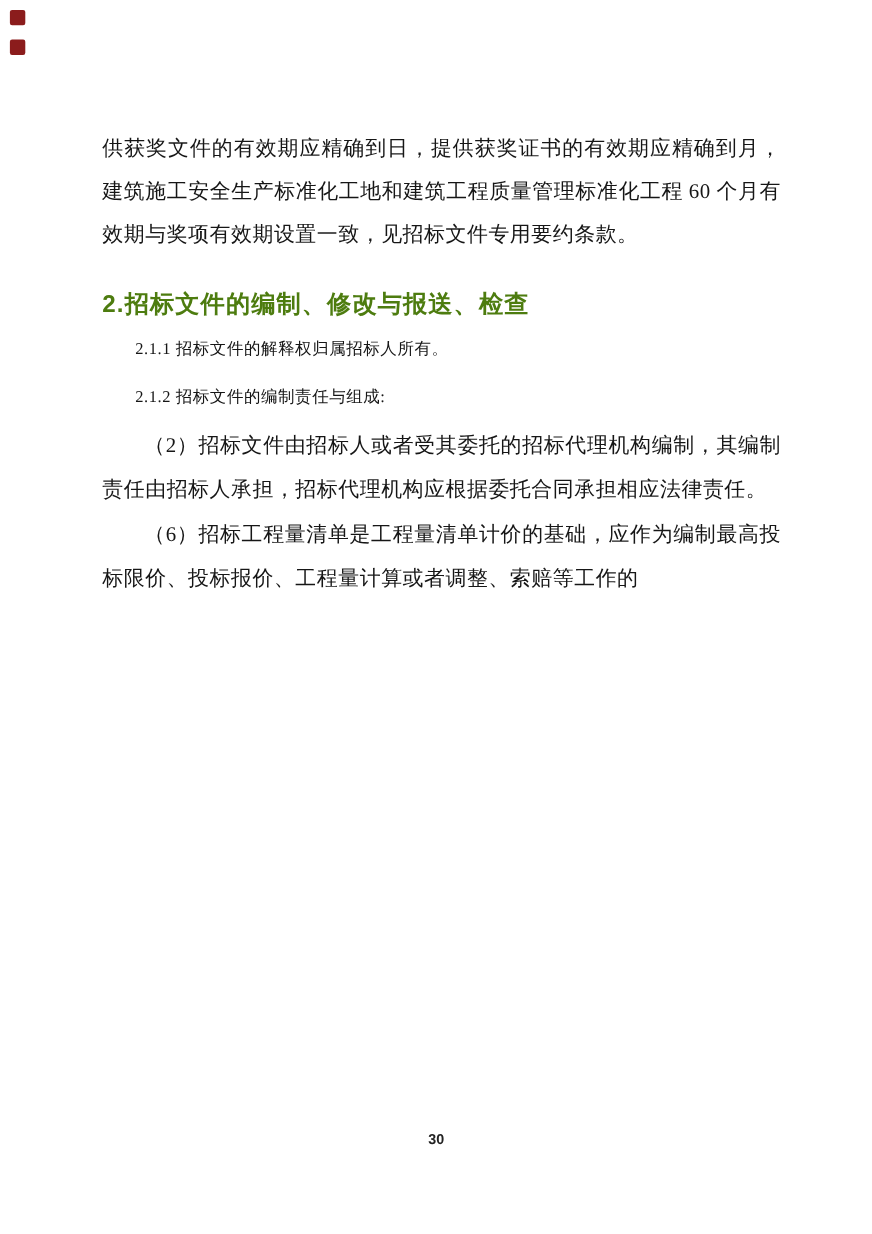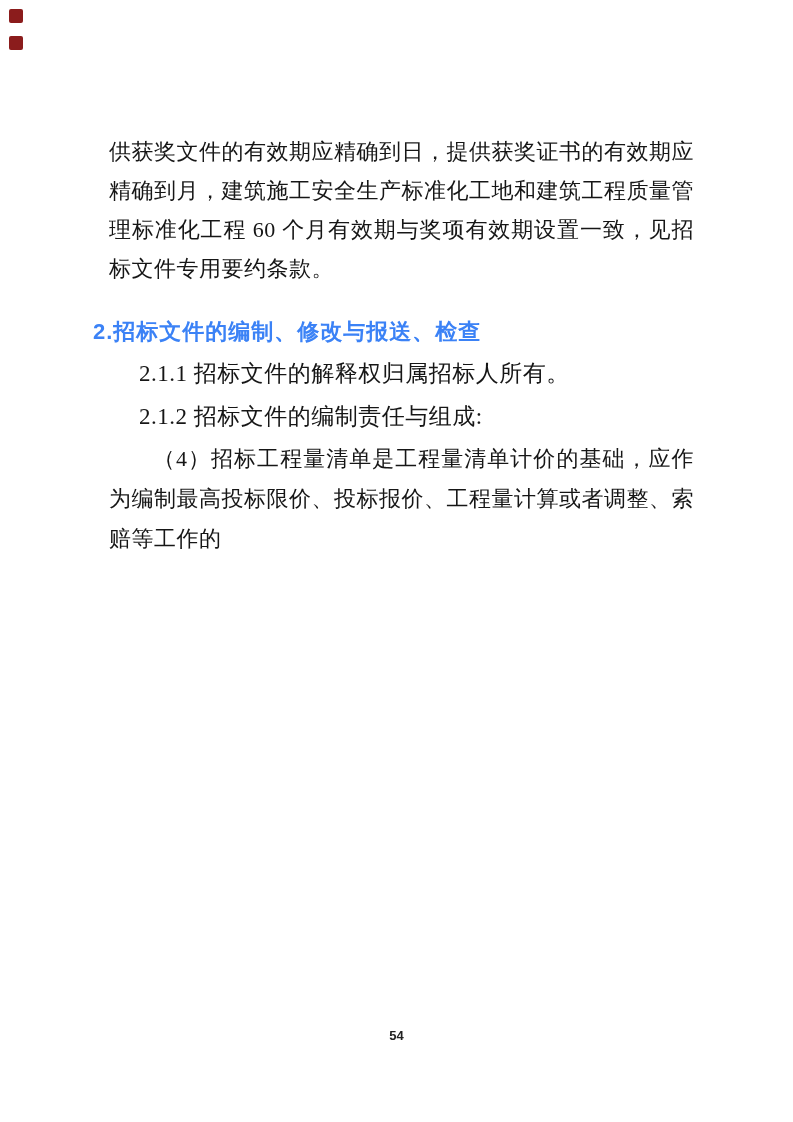--- a/index.html
+++ b/index.html
@@ -27,43 +27,43 @@
     margin-bottom: 13px;
     border-radius: 2px;
   }
   .content {
     position: absolute;
     left: 93px;
     top: 116px;
     width: 617px;
   }
   .body-text {
-    font-size: 22px;
+    font-size: 19px;
     line-height: 39px;
     letter-spacing: 0.5px;
     text-align: justify;
-    margin: 16px;
+    margin: 0;
   }
   .indent2 {
     text-indent: 2em;
   }
   .heading {
     font-family: "Liberation Sans", "DejaVu Sans", sans-serif;
     font-weight: bold;
     font-size: 22px;
     line-height: 40px;
     letter-spacing: 1px;
-    color: #3b82f6;
+    color: #4d7c0f;
     margin: 0;
   }
   .heading-section {
     margin-top: 24px;
   }
   .clause {
-    font-size: 23px;
+    font-size: 15px;
     line-height: 43px;
     letter-spacing: 0.5px;
     text-indent: 2em;
     margin: 0;
   }
   .item-1 { margin-top: 2px; line-height: 39px; }
   .item-2 { margin-top: 3px; line-height: 40px; }
   .item-3 { margin-top: 2px; line-height: 39px; }
   .item-4 { margin-top: 1px; line-height: 40px; }
   .page-number {
@@ -92,20 +92,21 @@
     <p class="body-text">供获奖文件的有效期应精确到日，提供获奖证书的有效期应精确到月，建筑施工安全生产标准化工地和建筑工程质量管理标准化工程 60 个月有效期与奖项有效期设置一致，见招标文件专用要约条款。</p>
 
     <p class="heading heading-section">2.招标文件的编制、修改与报送、检查</p>
 
 
     <p class="clause">2.1.1 招标文件的解释权归属招标人所有。</p>
 
     <p class="clause">2.1.2 招标文件的编制责任与组成:</p>
 
 
+    <p class="body-text indent2 item-2">（2）招标文件由招标人或者受其委托的招标代理机构编制，其编制责任由招标人承担，招标代理机构应根据委托合同承担相应法律责任。</p>
 
 
-    <p class="body-text indent2 item-4">（4）招标工程量清单是工程量清单计价的基础，应作为编制最高投标限价、投标报价、工程量计算或者调整、索赔等工作的</p>
+    <p class="body-text indent2 item-4">（6）招标工程量清单是工程量清单计价的基础，应作为编制最高投标限价、投标报价、工程量计算或者调整、索赔等工作的</p>
   </div>
 
-  <div class="page-number">54</div>
+  <div class="page-number">30</div>
 
 </div>
 
 </body></html>

